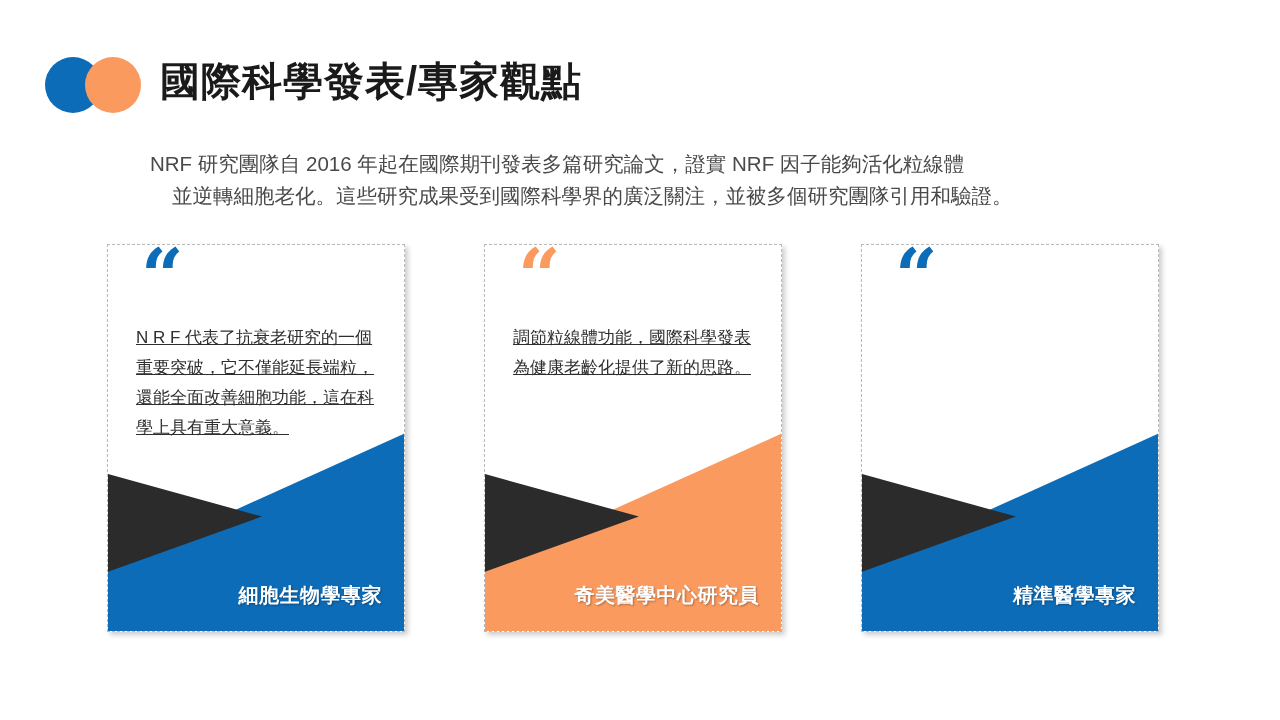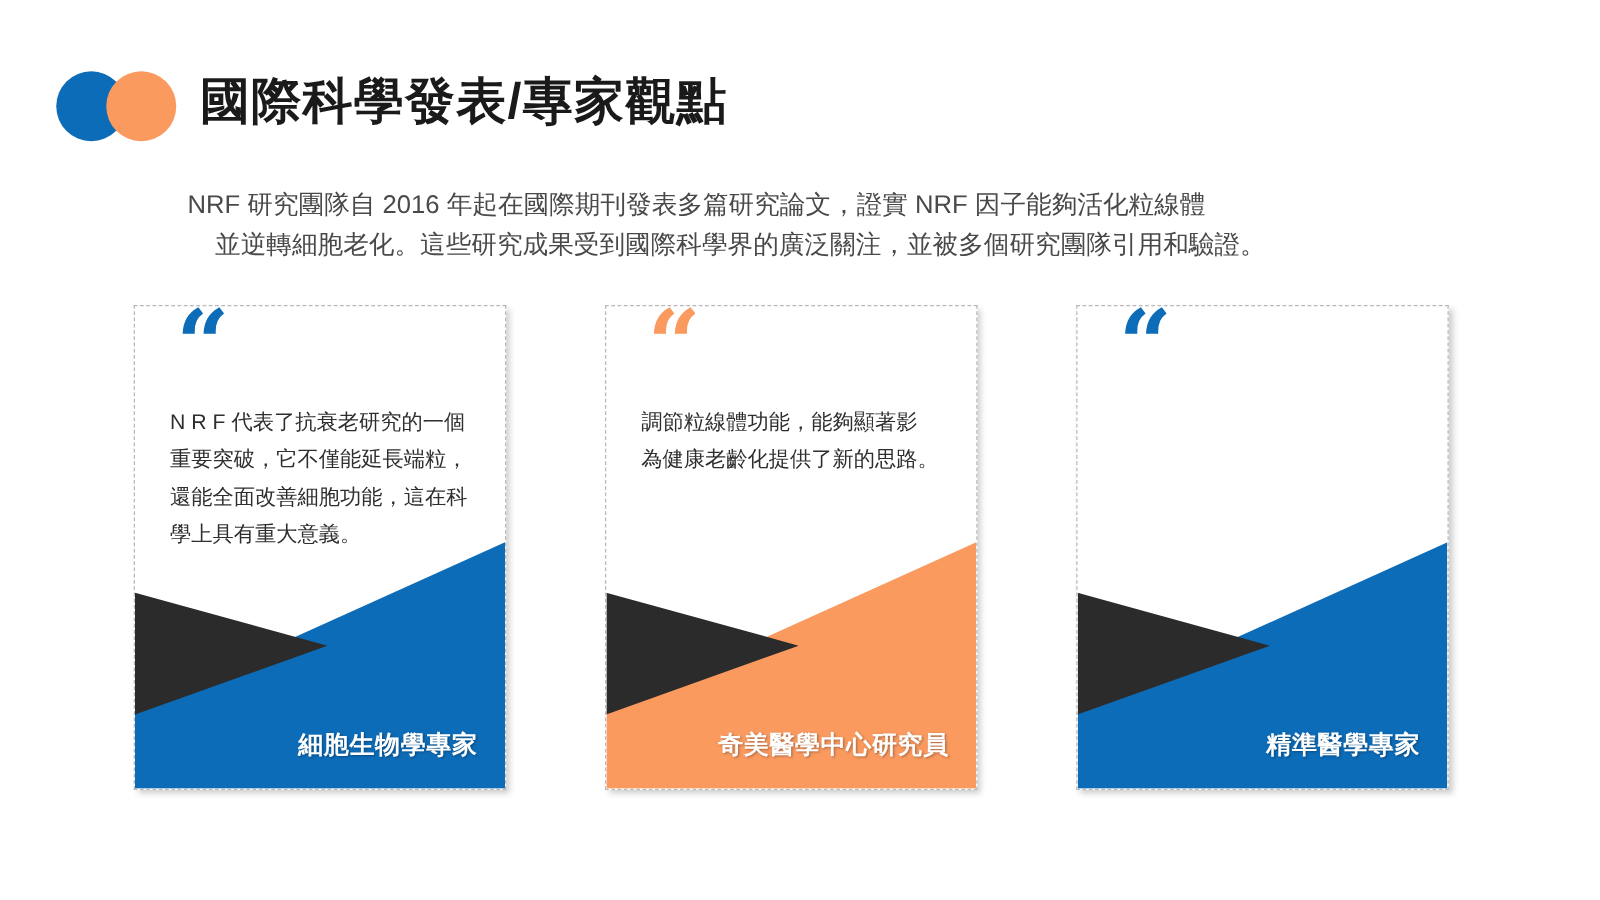--- a/index.html
+++ b/index.html
@@ -119,21 +119,21 @@
 
   .card-text {
     position: absolute;
     left: 28px;
     top: 78px;
     width: 244px;
     font-size: 17px;
     line-height: 30px;
     color: #2e2e2e;
   }
-  .card-text .ln { display: block; white-space: nowrap; }
+  .card-text .ln { display: block; white-space: nowrap; text-decoration: underline; }
 
   
   .shape-layer {
     position: absolute;
     left: 0;
     right: 0;
     bottom: 0;
     height: 212px;
   }
   .shape-dark {
@@ -200,21 +200,21 @@
     <div class="shape-layer">
       <div class="shape-accent accent-blue"></div>
       <div class="shape-dark"></div>
     </div>
     <div class="card-label">細胞生物學專家</div>
   </div>
 
   <div class="card card-2">
     <div class="quote-mark q-orange">“</div>
     <div class="card-text">
-      <span class="ln">調節粒線體功能，能夠顯著影</span>
+      <span class="ln">調節粒線體功能，國際科學發表</span>
       <span class="ln">為健康老齡化提供了新的思路。</span>
     </div>
     <div class="shape-layer">
       <div class="shape-accent accent-orange"></div>
       <div class="shape-dark"></div>
     </div>
     <div class="card-label">奇美醫學中心研究員</div>
   </div>
 
   <div class="card card-3">

